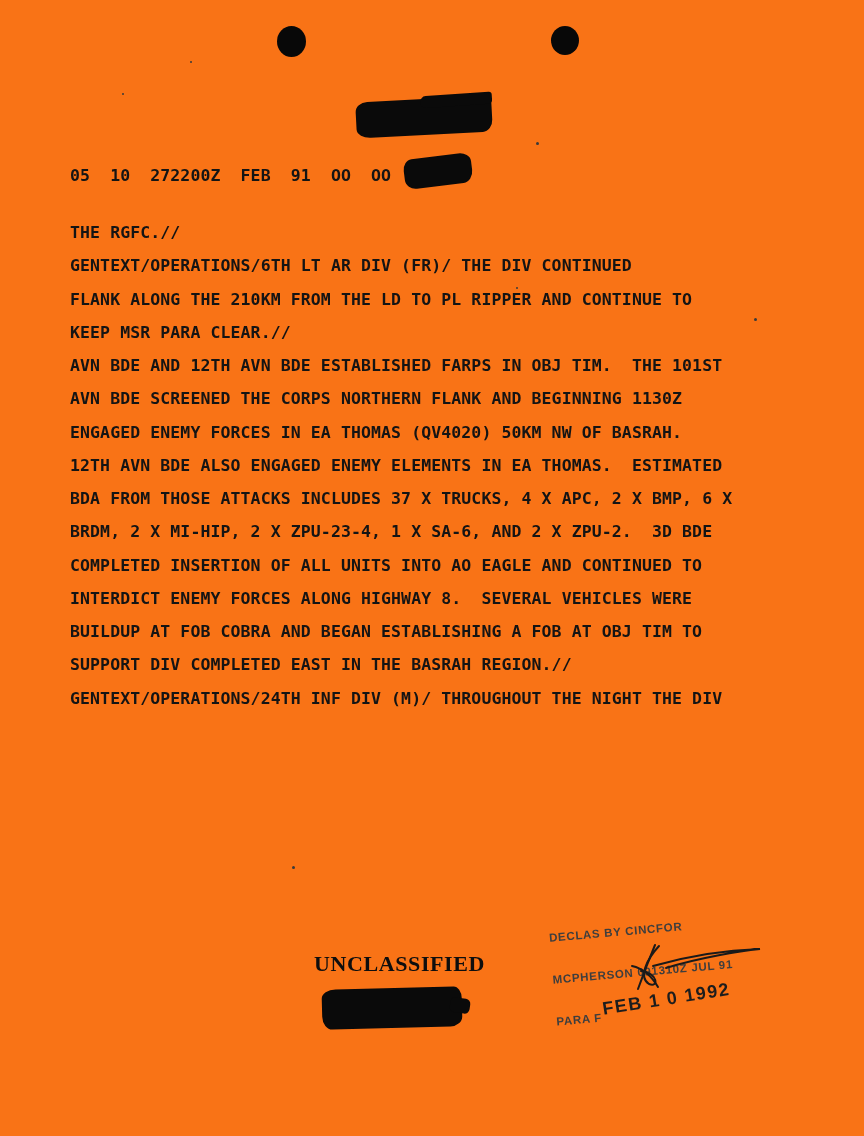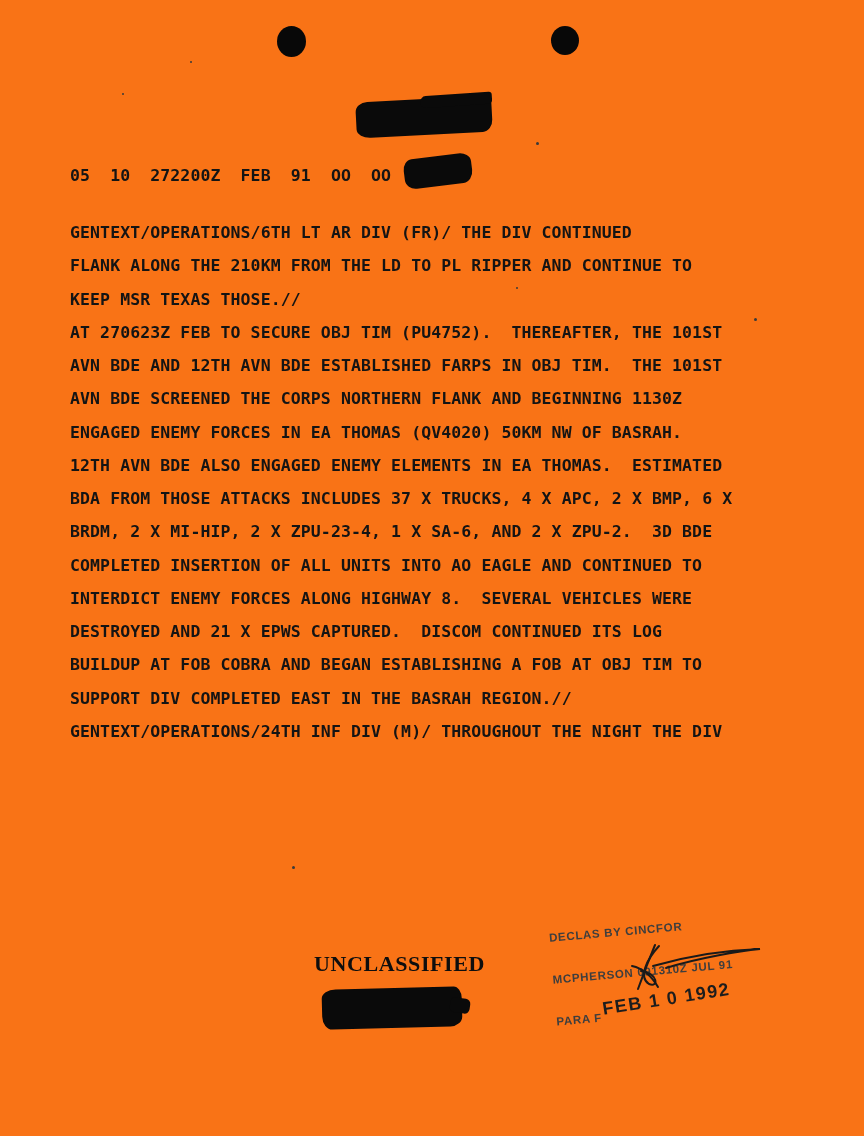--- a/index.html
+++ b/index.html
@@ -79,33 +79,32 @@
 
   <div class="edge-bar"></div>
 
   <div class="redaction redact-top"></div>
   <div class="redaction redact-top-spur"></div>
 
   <div class="typeline header-line">05  10  272200Z  FEB  91  OO  OO</div>
   <div class="redaction redact-header"></div>
 
   <div class="body-block" id="body-lines">
+      <div class="typeline">THE RGFC.//</div>
       <div class="typeline">GENTEXT/OPERATIONS/6TH LT AR DIV (FR)/ THE DIV CONTINUED</div>
       <div class="typeline">FLANK ALONG THE 210KM FROM THE LD TO PL RIPPER AND CONTINUE TO</div>
-      <div class="typeline">KEEP MSR TEXAS THOSE.//</div>
-      <div class="typeline">AT 270623Z FEB TO SECURE OBJ TIM (PU4752).  THEREAFTER, THE 101ST</div>
+      <div class="typeline">KEEP MSR PARA CLEAR.//</div>
       <div class="typeline">AVN BDE AND 12TH AVN BDE ESTABLISHED FARPS IN OBJ TIM.  THE 101ST</div>
       <div class="typeline">AVN BDE SCREENED THE CORPS NORTHERN FLANK AND BEGINNING 1130Z</div>
       <div class="typeline">ENGAGED ENEMY FORCES IN EA THOMAS (QV4020) 50KM NW OF BASRAH.</div>
       <div class="typeline">12TH AVN BDE ALSO ENGAGED ENEMY ELEMENTS IN EA THOMAS.  ESTIMATED</div>
       <div class="typeline">BDA FROM THOSE ATTACKS INCLUDES 37 X TRUCKS, 4 X APC, 2 X BMP, 6 X</div>
       <div class="typeline">BRDM, 2 X MI-HIP, 2 X ZPU-23-4, 1 X SA-6, AND 2 X ZPU-2.  3D BDE</div>
       <div class="typeline">COMPLETED INSERTION OF ALL UNITS INTO AO EAGLE AND CONTINUED TO</div>
       <div class="typeline">INTERDICT ENEMY FORCES ALONG HIGHWAY 8.  SEVERAL VEHICLES WERE</div>
-      <div class="typeline">DESTROYED AND 21 X EPWS CAPTURED.  DISCOM CONTINUED ITS LOG</div>
       <div class="typeline">BUILDUP AT FOB COBRA AND BEGAN ESTABLISHING A FOB AT OBJ TIM TO</div>
       <div class="typeline">SUPPORT DIV COMPLETED EAST IN THE BASRAH REGION.//</div>
       <div class="typeline">GENTEXT/OPERATIONS/24TH INF DIV (M)/ THROUGHOUT THE NIGHT THE DIV</div>
     </div>
 
   <div class="speck" style="left:122px;top:93px;width:2px;height:2px;"></div>
   <div class="speck" style="left:190px;top:61px;width:2px;height:2px;"></div>
   <div class="speck" style="left:536px;top:142px;width:3px;height:3px;"></div>
   <div class="speck" style="left:516px;top:287px;width:2px;height:2px;"></div>
   <div class="speck" style="left:754px;top:318px;width:3px;height:3px;"></div>

